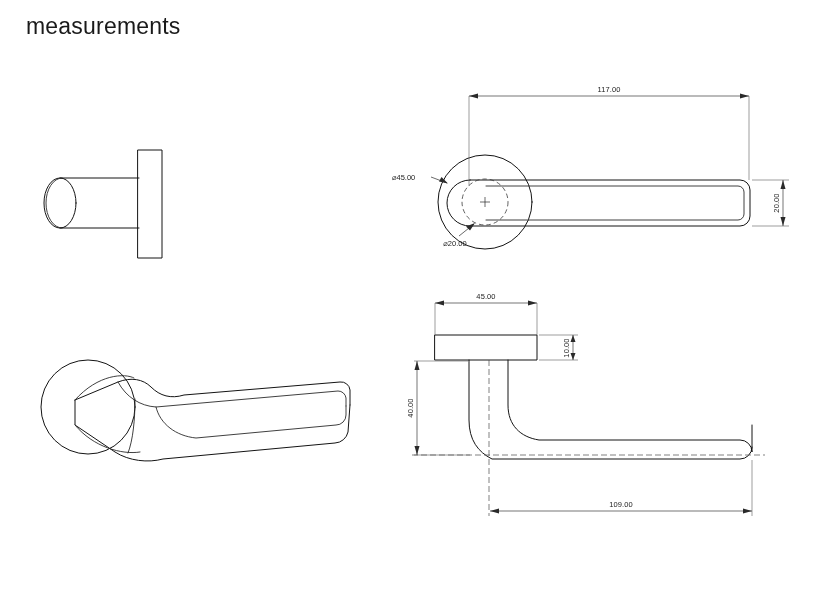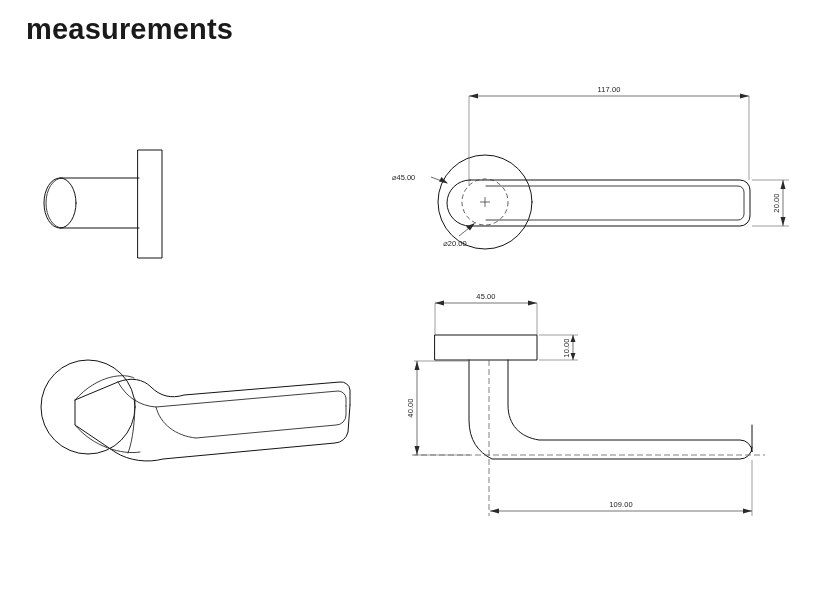--- a/index.html
+++ b/index.html
@@ -18,22 +18,22 @@
     position: relative;
     width: 818px;
     height: 600px;
     background: #ffffff;
   }
   .page-title {
     position: absolute;
     left: 26px;
     top: 14px;
     font-family: "Liberation Sans", sans-serif;
-    font-size: 29px;
-    font-weight: 700;
+    font-size: 23px;
+    font-weight: 400;
     letter-spacing: 0.2px;
     color: #1a1a1a;
     white-space: nowrap;
     line-height: 1.1;
   }
   svg.drawing {
     position: absolute;
     left: 0;
     top: 0;
     width: 818px;

